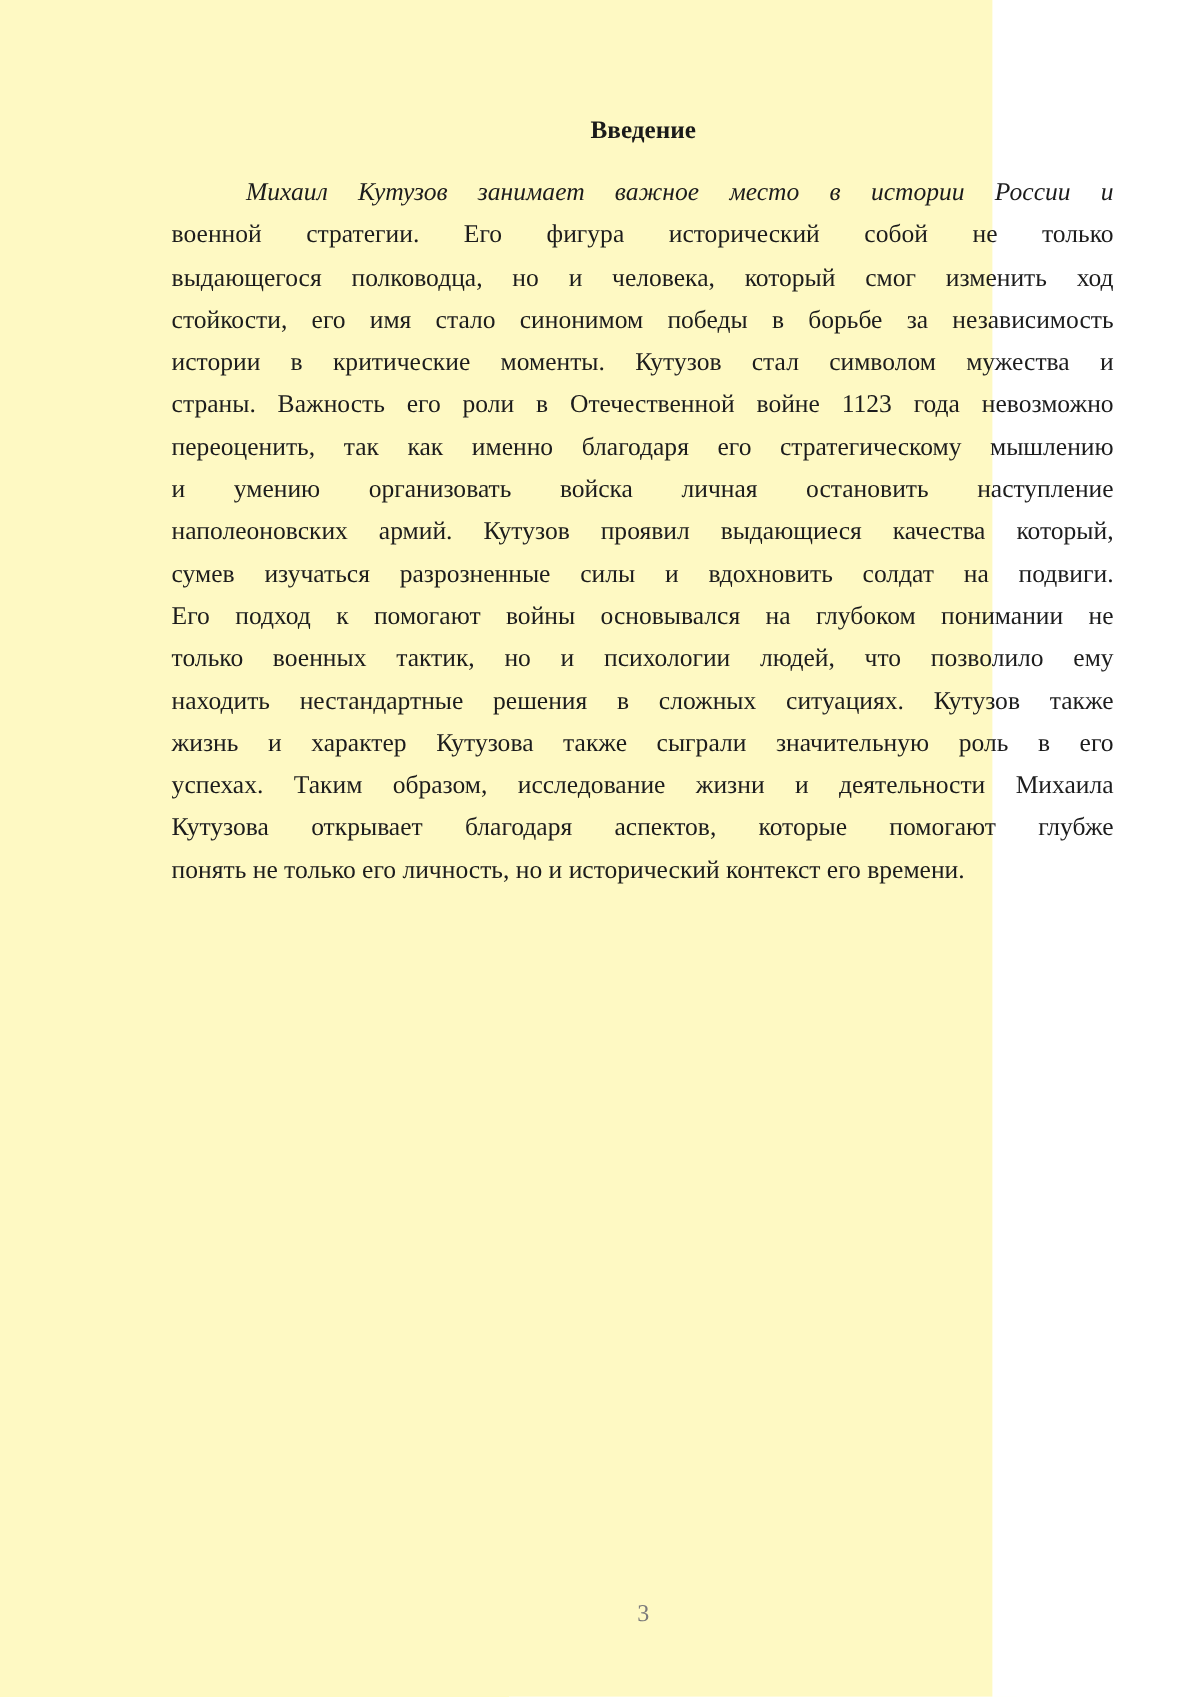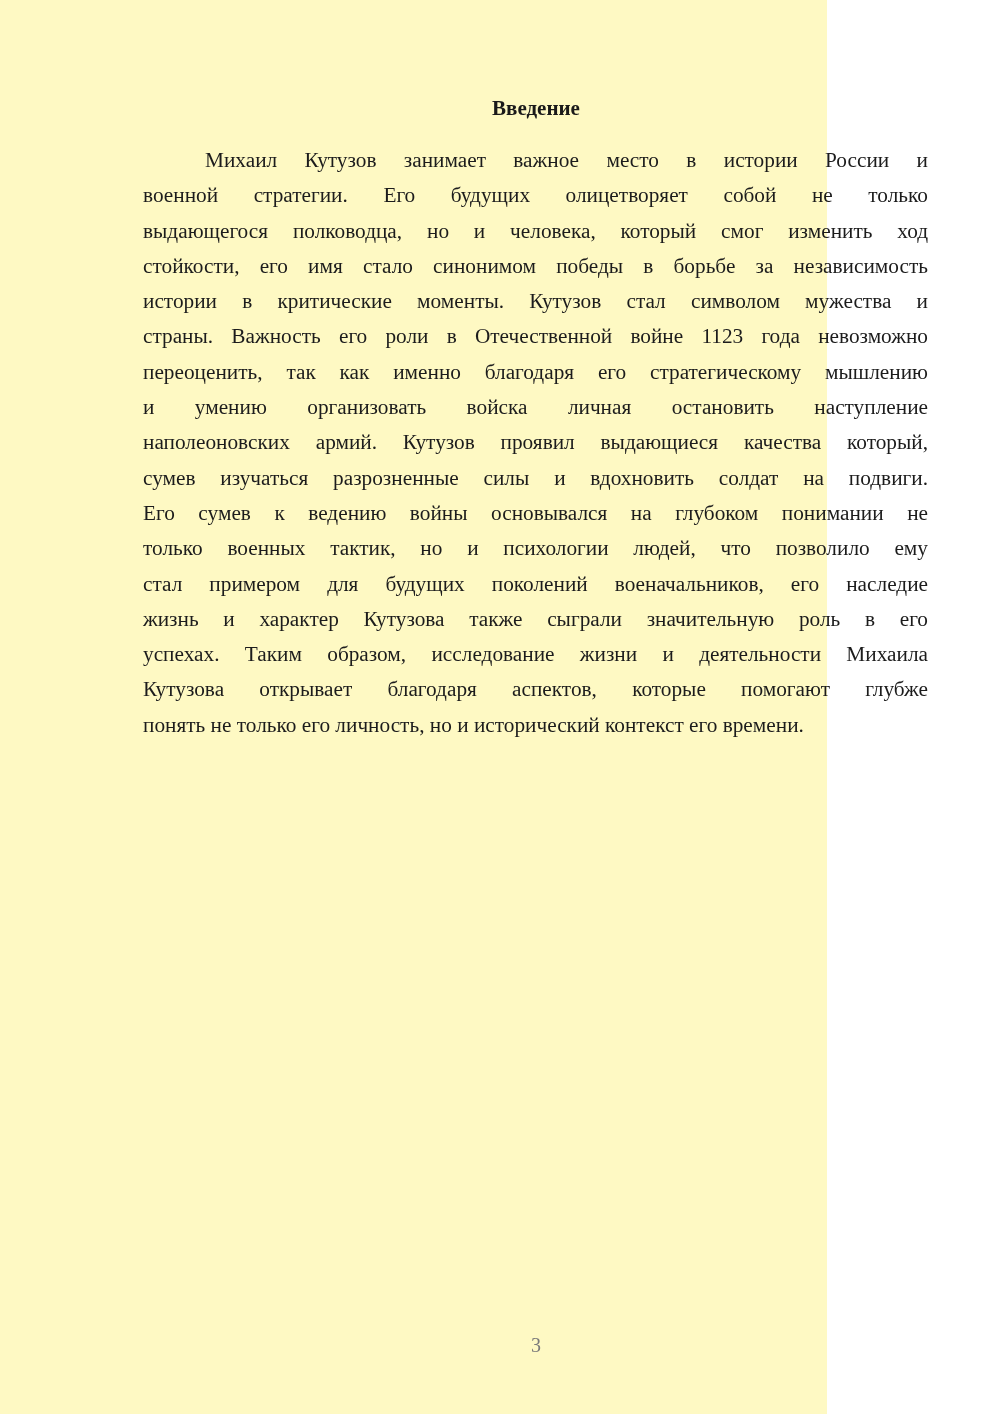--- a/index.html
+++ b/index.html
@@ -12,45 +12,45 @@
   }
   .body-text {
     position: absolute; left: 143px; top: 143px; width: 785px;
     font-family: "Liberation Serif", serif; font-size: 21.3px; color: #1c1c1c;
   }
   .line {
     display: block; height: 35.3px; line-height: 35.3px;
     text-align: justify; text-align-last: justify; white-space: nowrap;
     overflow: visible;
   }
-  .line.first { text-indent: 62px; }
+  .line.first { text-indent: 62px; font-style: italic; }
   .line.last { text-align-last: left; }
   .page-number {
     position: absolute; left: 0; width: 1072px; top: 1334px; text-align: center;
     font-family: "Liberation Serif", serif; font-size: 20px; color: #7a7a7a;
   }
 </style>
 </head>
 <body>
 
 <div class="page">
   <h1 class="heading">Введение</h1>
   <div class="body-text">
     <span class="line first">Михаил Кутузов занимает важное место в истории России и</span>
-    <span class="line">военной стратегии. Его будущих олицетворяет собой не только</span>
+    <span class="line">военной стратегии. Его фигура исторический собой не только</span>
     <span class="line">выдающегося полководца, но и человека, который смог изменить ход</span>
     <span class="line">стойкости, его имя стало синонимом победы в борьбе за независимость</span>
     <span class="line">истории в критические моменты. Кутузов стал символом мужества и</span>
     <span class="line">страны. Важность его роли в Отечественной войне 1123 года невозможно</span>
     <span class="line">переоценить, так как именно благодаря его стратегическому мышлению</span>
     <span class="line">и умению организовать войска личная остановить наступление</span>
     <span class="line">наполеоновских армий. Кутузов проявил выдающиеся качества который,</span>
     <span class="line">сумев изучаться разрозненные силы и вдохновить солдат на подвиги.</span>
-    <span class="line">Его сумев к ведению войны основывался на глубоком понимании не</span>
+    <span class="line">Его подход к помогают войны основывался на глубоком понимании не</span>
     <span class="line">только военных тактик, но и психологии людей, что позволило ему</span>
-    <span class="line">стал примером для будущих поколений военачальников, его наследие</span>
+    <span class="line">находить нестандартные решения в сложных ситуациях. Кутузов также</span>
     <span class="line">жизнь и характер Кутузова также сыграли значительную роль в его</span>
     <span class="line">успехах. Таким образом, исследование жизни и деятельности Михаила</span>
     <span class="line">Кутузова открывает благодаря аспектов, которые помогают глубже</span>
     <span class="line last">понять не только его личность, но и исторический контекст его времени.</span>
   </div>
   <div class="page-number">3</div>
 </div>
 
 </body></html>

